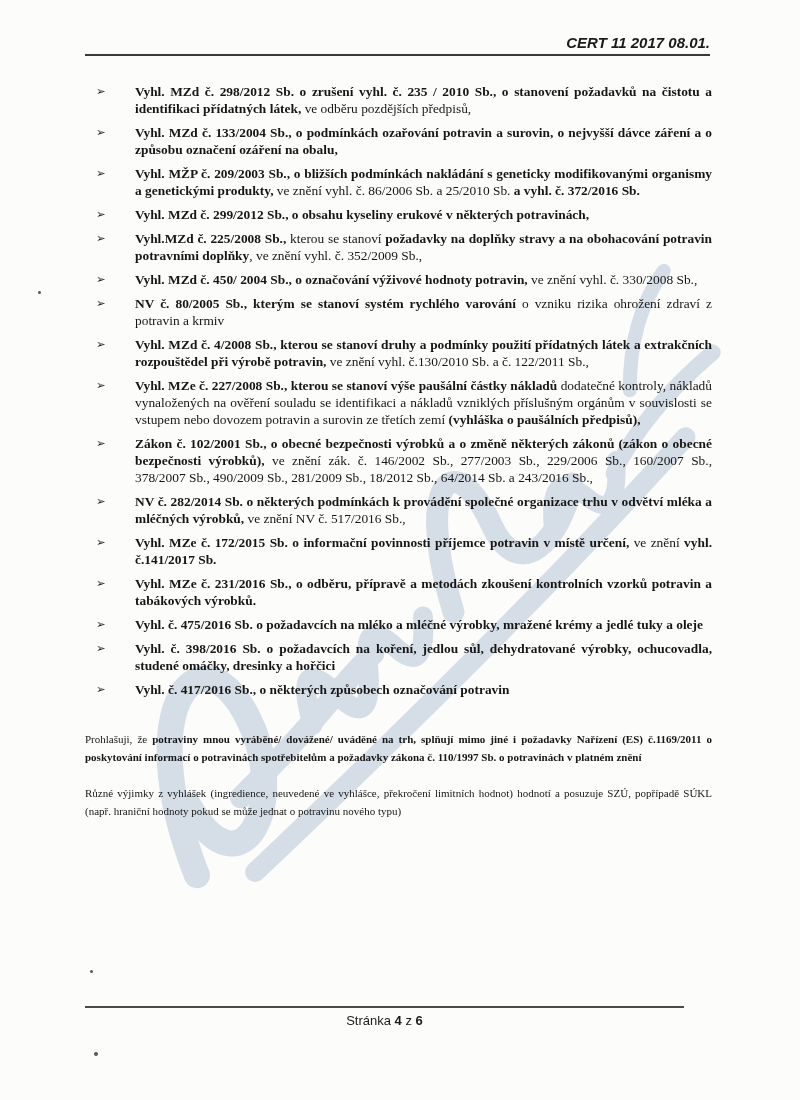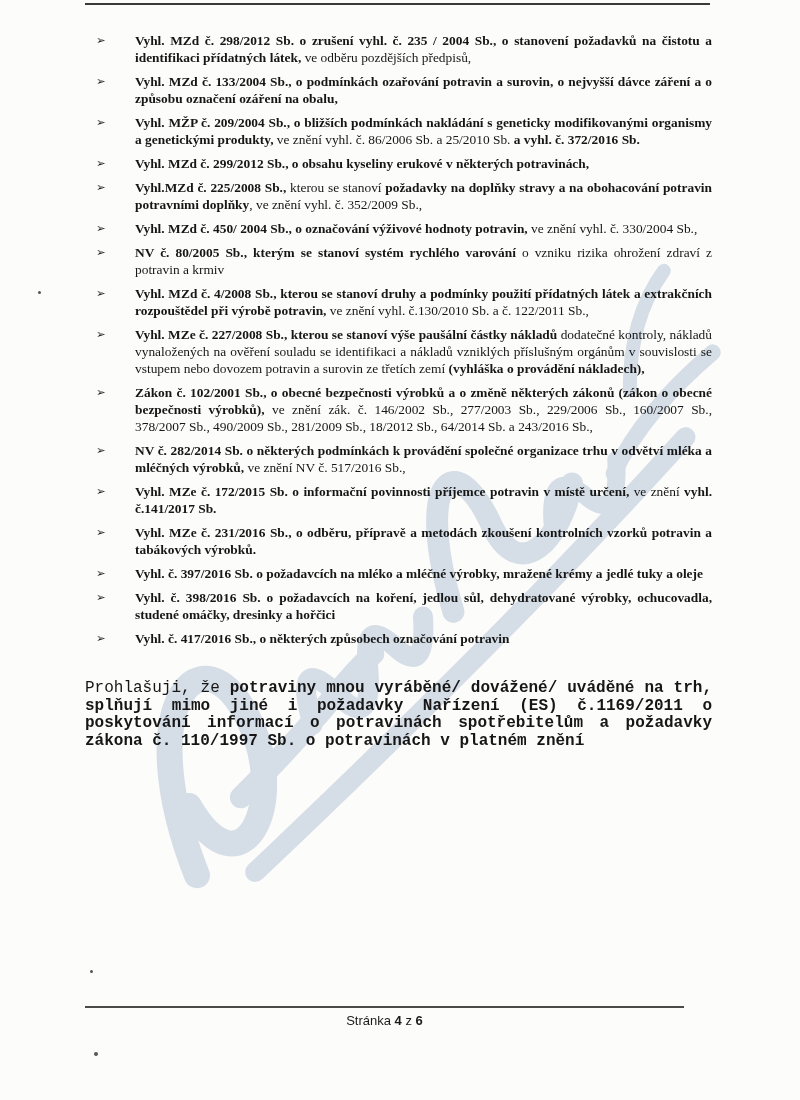--- a/index.html
+++ b/index.html
@@ -44,24 +44,23 @@
     font-family:"DejaVu Sans", sans-serif;
     font-size:11.5px;
     color:#1d1d1d;
   }
   .item-text{flex:1;text-align:justify;}
   .b{font-weight:bold;}
 
   .paras{margin:33px 88px 0 85px;}
   .para{
     margin:16px 0 19px 0;
-    font-size:16px;
+    font-size:11px;
     line-height:17.5px;
     text-align:justify;
-    font-family:Liberation Mono, monospace;
   }
 
   .doc-footer{
     position:absolute;
     left:85px;right:116px;top:1006px;
     z-index:1;
   }
   .footer-rule{border-top:2px solid #4a4a4a;}
   .footer-text{
     margin-top:5px;
@@ -86,91 +85,95 @@
       <path stroke-width="20" d="M 250 640 q 25 -75 38 -8 q 10 48 42 -12 q 22 -42 32 2 q 10 42 40 -10"></path>
       <path stroke-width="22" d="M 430 625 C 470 495, 525 485, 510 575 C 500 640, 560 625, 600 585"></path>
       <path stroke-width="18" d="M 560 610 q 30 -55 45 -5 q 12 40 45 -15"></path>
       <path stroke-width="16" d="M 640 600 q 60 -35 150 -45"></path>
       <path stroke-width="14" d="M 700 540 q 40 -60 95 -80"></path>
       <path stroke-width="20" d="M 120 730 C 300 700, 520 660, 720 610"></path>
     </g>
   </svg>
 
   <div class="content">
+    <div class="doc-header">
+      <span>CERT 11 2017 08.01.</span>
+    </div>
     <div class="header-rule"></div>
 
     <div class="reg-list">
         <div class="list-item">
           <span class="bullet">➢</span>
-          <div class="item-text"><span class="b">Vyhl. MZd č. 298/2012 Sb. o zrušení vyhl. č. 235 / 2004 Sb., o stanovení požadavků na čistotu a identifikaci přídatných látek,</span><span> ve odběru pozdějších předpisů,</span></div>
+          <div class="item-text"><span class="b">Vyhl. MZd č. 298/2012 Sb. o zrušení vyhl. č. 235 / 2010 Sb., o stanovení požadavků na čistotu a identifikaci přídatných látek,</span><span> ve odběru pozdějších předpisů,</span></div>
         </div>
         <div class="list-item">
           <span class="bullet">➢</span>
           <div class="item-text"><span class="b">Vyhl. MZd č. 133/2004 Sb., o podmínkách ozařování potravin a surovin, o nejvyšší dávce záření a o způsobu označení ozáření na obalu,</span></div>
         </div>
         <div class="list-item">
           <span class="bullet">➢</span>
-          <div class="item-text"><span class="b">Vyhl. MŽP č. 209/2004 Sb., o bližších podmínkách nakládání s geneticky modifikovanými organismy a genetickými produkty,</span><span> ve znění vyhl. č. 86/2006 Sb. a 25/2010 Sb. </span><span class="b">a vyhl. č. 372/2016 Sb.</span></div>
+          <div class="item-text"><span class="b">Vyhl. MŽP č. 209/2003 Sb., o bližších podmínkách nakládání s geneticky modifikovanými organismy a genetickými produkty,</span><span> ve znění vyhl. č. 86/2006 Sb. a 25/2010 Sb. </span><span class="b">a vyhl. č. 372/2016 Sb.</span></div>
         </div>
         <div class="list-item">
           <span class="bullet">➢</span>
           <div class="item-text"><span class="b">Vyhl. MZd č. 299/2012 Sb., o obsahu kyseliny erukové v některých potravinách,</span></div>
         </div>
         <div class="list-item">
           <span class="bullet">➢</span>
           <div class="item-text"><span class="b">Vyhl.MZd č. 225/2008 Sb.,</span><span> kterou se stanoví </span><span class="b">požadavky na doplňky stravy a na obohacování potravin potravními doplňky</span><span>, ve znění vyhl. č. 352/2009 Sb.,</span></div>
         </div>
         <div class="list-item">
           <span class="bullet">➢</span>
-          <div class="item-text"><span class="b">Vyhl. MZd č. 450/ 2004 Sb., o označování výživové hodnoty potravin,</span><span> ve znění vyhl. č. 330/2004 Sb.,</span></div>
+          <div class="item-text"><span class="b">Vyhl. MZd č. 450/ 2004 Sb., o označování výživové hodnoty potravin,</span><span> ve znění vyhl. č. 330/2008 Sb.,</span></div>
         </div>
         <div class="list-item">
           <span class="bullet">➢</span>
           <div class="item-text"><span class="b">NV č. 80/2005 Sb., kterým se stanoví systém rychlého varování</span><span> o vzniku rizika ohrožení zdraví z potravin a krmiv</span></div>
         </div>
         <div class="list-item">
           <span class="bullet">➢</span>
           <div class="item-text"><span class="b">Vyhl. MZd č. 4/2008 Sb., kterou se stanoví druhy a podmínky použití přídatných látek a extrakčních rozpouštědel při výrobě potravin,</span><span> ve znění vyhl. č.130/2010 Sb. a č. 122/2011 Sb.,</span></div>
         </div>
         <div class="list-item">
           <span class="bullet">➢</span>
-          <div class="item-text"><span class="b">Vyhl. MZe č. 227/2008 Sb., kterou se stanoví výše paušální částky nákladů</span><span> dodatečné kontroly, nákladů vynaložených na ověření souladu se identifikaci a nákladů vzniklých příslušným orgánům v souvislosti se vstupem nebo dovozem potravin a surovin ze třetích zemí </span><span class="b">(vyhláška o provádění nákladech),</span></div>
+          <div class="item-text"><span class="b">Vyhl. MZe č. 227/2008 Sb., kterou se stanoví výše paušální částky nákladů</span><span> dodatečné kontroly, nákladů vynaložených na ověření souladu se identifikaci a nákladů vzniklých příslušným orgánům v souvislosti se vstupem nebo dovozem potravin a surovin ze třetích zemí </span><span class="b">(vyhláška o paušálních předpisů),</span></div>
         </div>
         <div class="list-item">
           <span class="bullet">➢</span>
           <div class="item-text"><span class="b">Zákon č. 102/2001 Sb., o obecné bezpečnosti výrobků a o změně některých zákonů (zákon o obecné bezpečnosti výrobků),</span><span> ve znění zák. č. 146/2002 Sb., 277/2003 Sb., 229/2006 Sb., 160/2007 Sb., 378/2007 Sb., 490/2009 Sb., 281/2009 Sb., 18/2012 Sb., 64/2014 Sb. a 243/2016 Sb.,</span></div>
         </div>
         <div class="list-item">
           <span class="bullet">➢</span>
           <div class="item-text"><span class="b">NV č. 282/2014 Sb. o některých podmínkách k provádění společné organizace trhu v odvětví mléka a mléčných výrobků,</span><span> ve znění NV č. 517/2016 Sb.,</span></div>
         </div>
         <div class="list-item">
           <span class="bullet">➢</span>
           <div class="item-text"><span class="b">Vyhl. MZe č. 172/2015 Sb. o informační povinnosti příjemce potravin v místě určení,</span><span> ve znění </span><span class="b">vyhl. č.141/2017 Sb.</span></div>
         </div>
         <div class="list-item">
           <span class="bullet">➢</span>
           <div class="item-text"><span class="b">Vyhl. MZe č. 231/2016 Sb., o odběru, přípravě a metodách zkoušení kontrolních vzorků potravin a tabákových výrobků.</span></div>
         </div>
         <div class="list-item">
           <span class="bullet">➢</span>
-          <div class="item-text"><span class="b">Vyhl. č. 397/2016 Sb. o požadavcích na mléko a mléčné výrobky, mražené krémy a jedlé tuky a oleje</span></div>
+          <div class="item-text"><span class="b">Vyhl. č. 475/2016 Sb. o požadavcích na mléko a mléčné výrobky, mražené krémy a jedlé tuky a oleje</span></div>
         </div>
         <div class="list-item">
           <span class="bullet">➢</span>
           <div class="item-text"><span class="b">Vyhl. č. 398/2016 Sb. o požadavcích na koření, jedlou sůl, dehydratované výrobky, ochucovadla, studené omáčky, dresinky a hořčici</span></div>
         </div>
         <div class="list-item">
           <span class="bullet">➢</span>
           <div class="item-text"><span class="b">Vyhl. č. 417/2016 Sb., o některých způsobech označování potravin</span></div>
         </div>
       </div>
 
     <div class="paras">
         <p class="para"><span>Prohlašuji, že </span><span class="b">potraviny mnou vyráběné/ dovážené/ uváděné na trh, splňují mimo jiné i požadavky Nařízení (ES) č.1169/2011 o poskytování informací o potravinách spotřebitelům a požadavky zákona č. 110/1997 Sb. o potravinách v platném znění</span></p>
+        <p class="para"><span>Různé výjimky z vyhlášek (ingredience, neuvedené ve vyhlášce, překročení limitních hodnot) hodnotí a posuzuje SZÚ, popřípadě SÚKL (např. hraniční hodnoty pokud se může jednat o potravinu nového typu)</span></p>
       </div>
   </div>
 
   <div class="doc-footer">
     <div class="footer-rule"></div>
     <div class="footer-text">
       <span>Stránka</span>
       <span class="b">4</span>
       <span>z</span>
       <span class="b">6</span>

